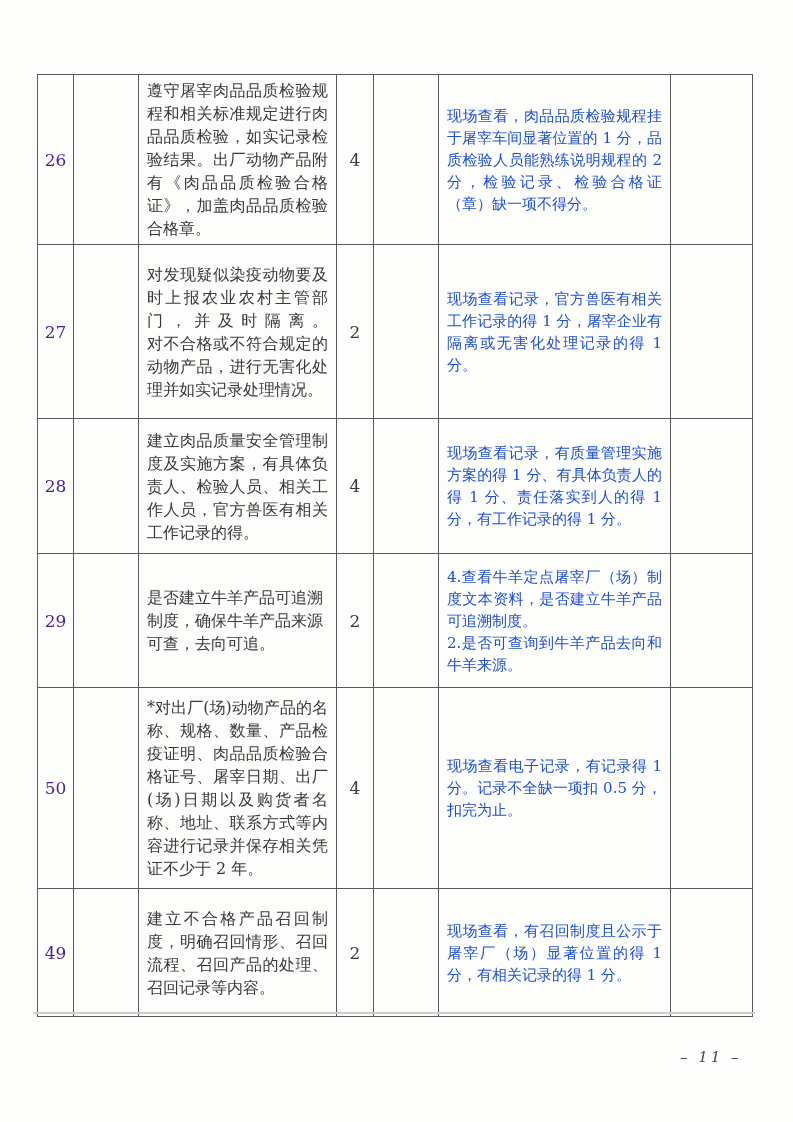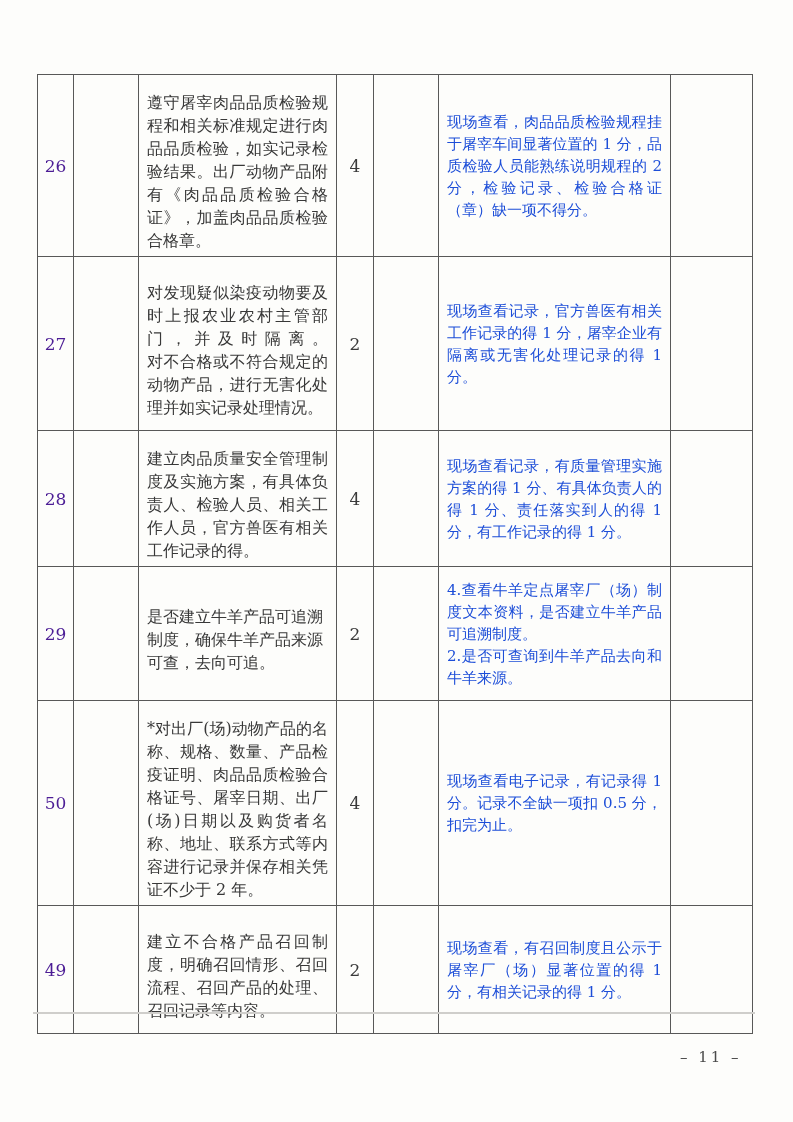--- a/index.html
+++ b/index.html
@@ -54,21 +54,20 @@
     text-align: center;
     font-size: 17px;
     color: #3a3a3a;
   }
   td.criteria-cell .txt {
     padding: 4px 8px;
     font-size: 16px;
     line-height: 23px;
     text-align: justify;
     color: #383838;
-    margin-top: 12px;
   }
   td.criteria-cell .txt.center {
     text-align: left;
   }
   td.method-cell .txt {
     padding: 4px 8px;
     font-size: 15px;
     line-height: 22px;
     text-align: justify;
     white-space: pre-line;
@@ -83,20 +82,21 @@
     background: #cfcecb;
   }
   .page-number {
     position: absolute;
     left: 680px;
     top: 1048px;
     font-size: 15px;
     letter-spacing: 3px;
     color: #4a4a4a;
     white-space: nowrap;
+    font-style: italic;
   }
 </style>
 </head>
 <body>
 
 <div class="page">
 
   <table class="score-table">
     <colgroup>
       <col class="c-num">

